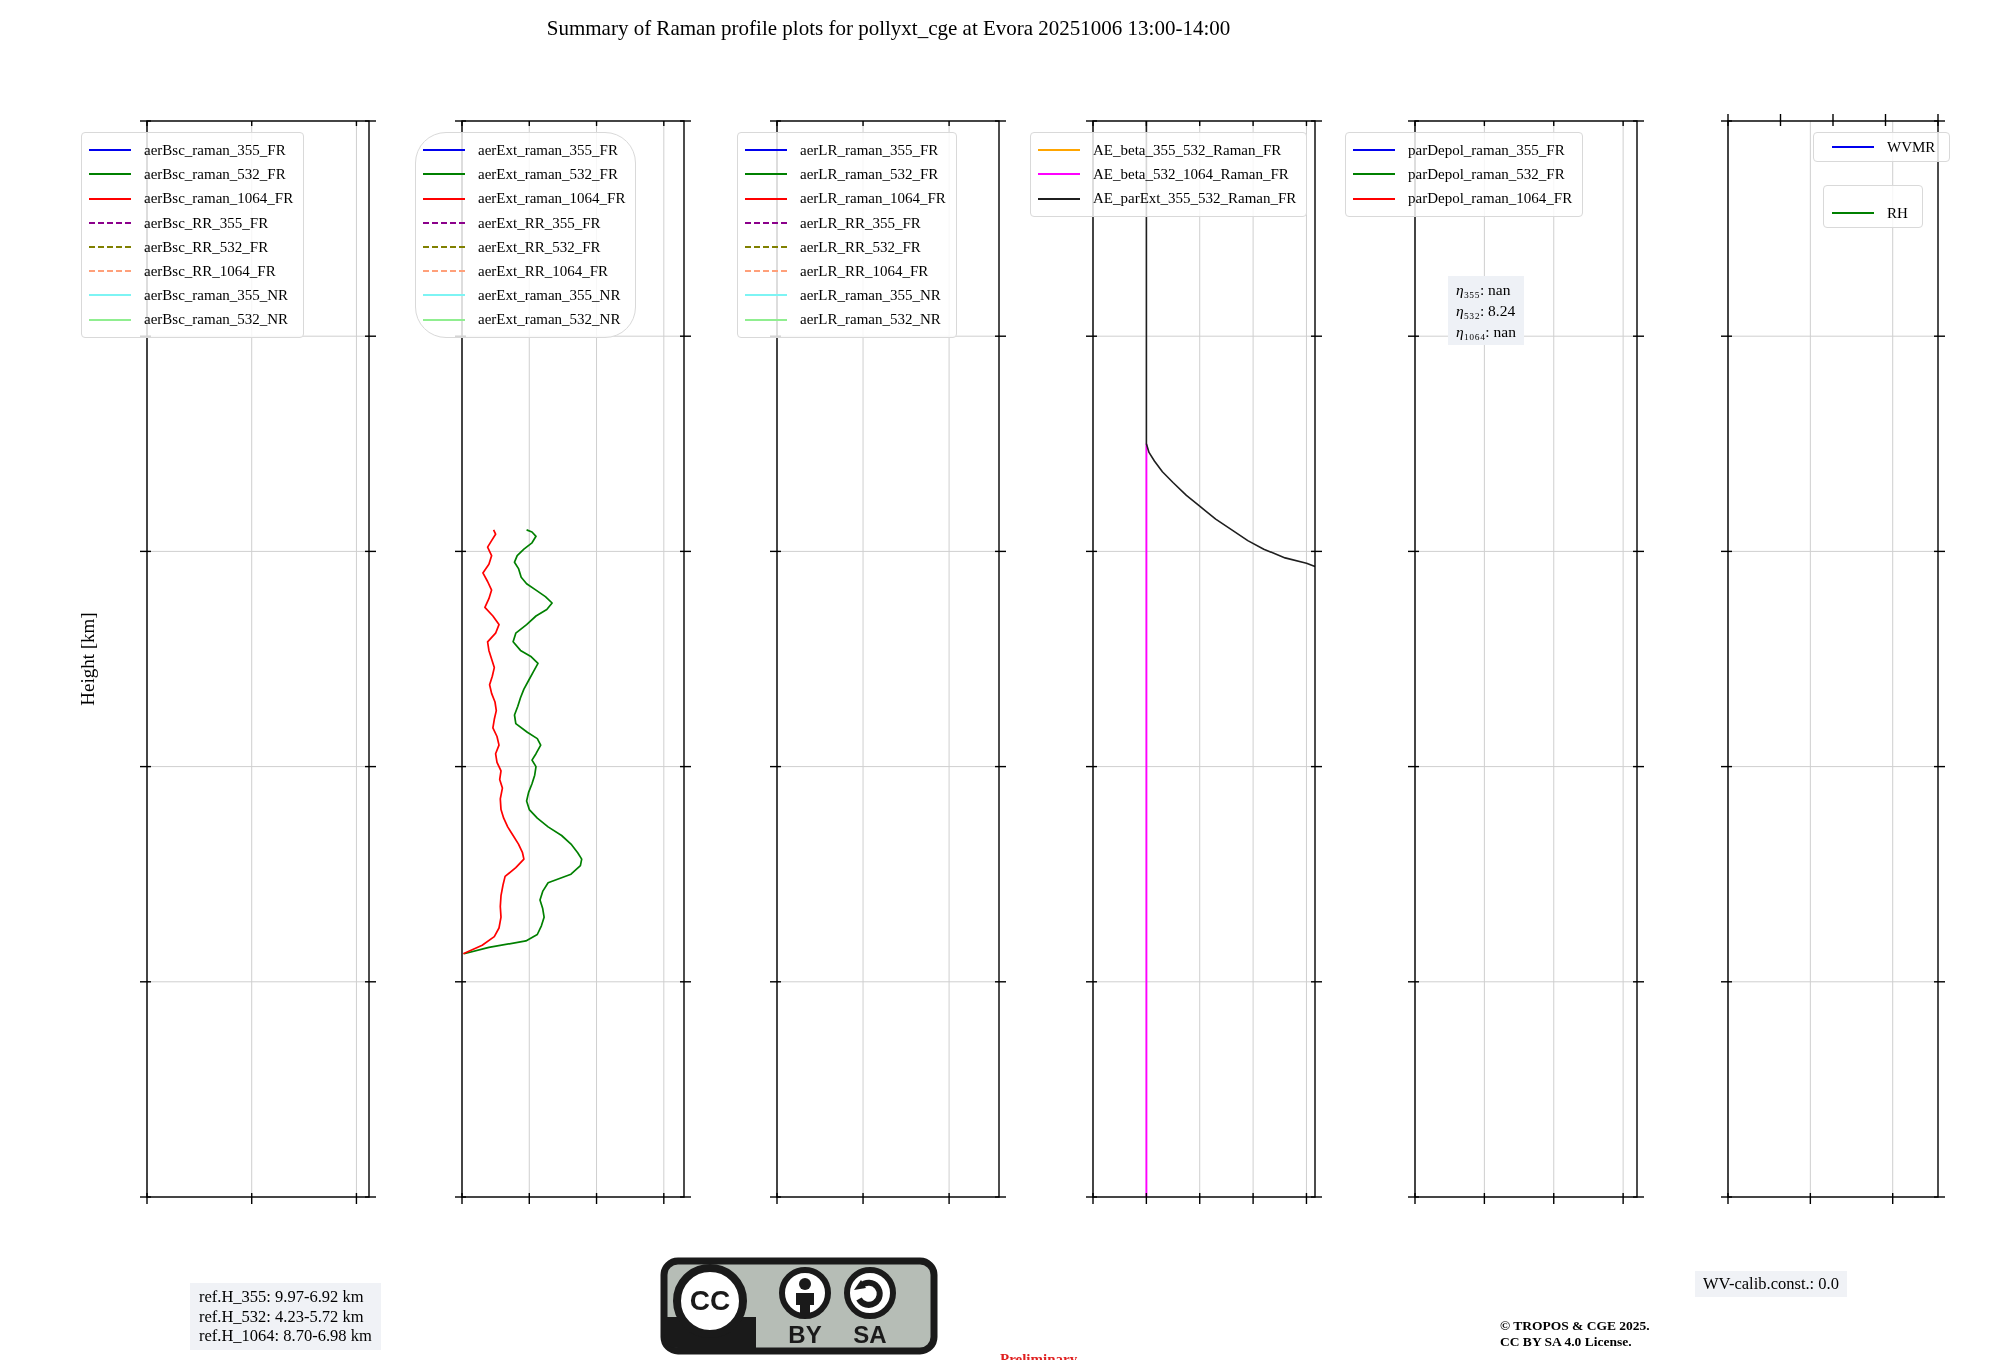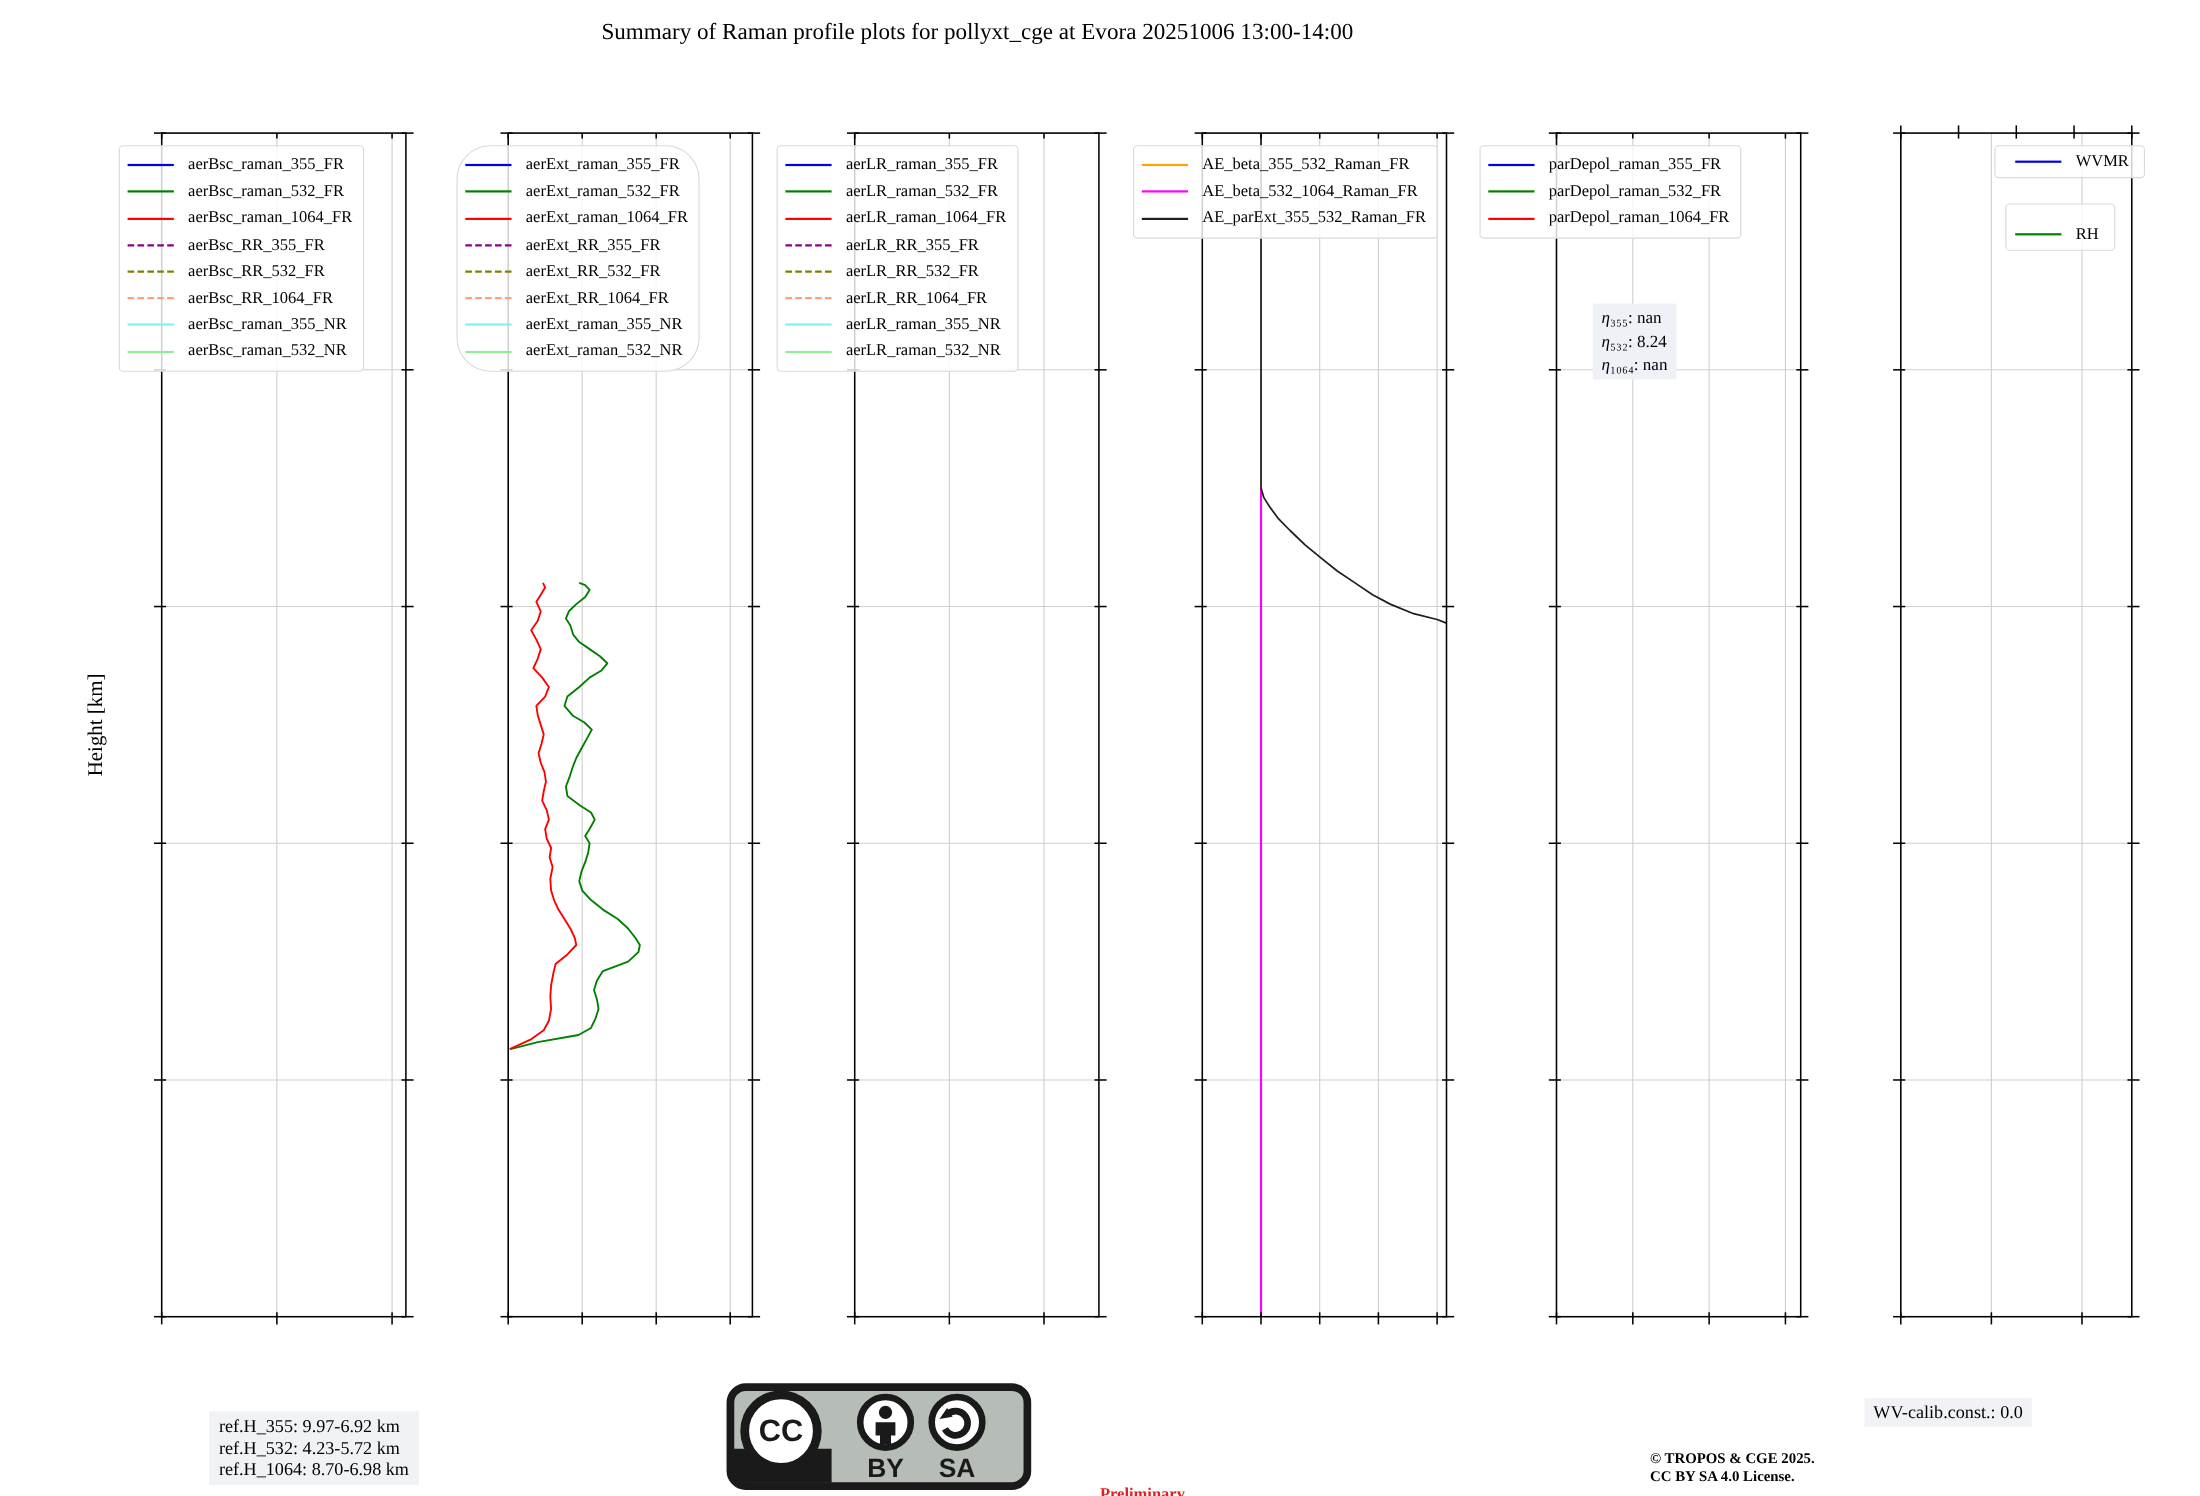--- a/index.html
+++ b/index.html
@@ -224,21 +224,21 @@
     <div class="abs xtick" style="left: 112px; top: 1204px;"></div>
     <div class="abs xtick" style="left: 216.717px; top: 1204px;"></div>
     <div class="abs xtick" style="left: 321.434px; top: 1204px;"></div>
     <div class="abs ytick" style="left: 88px; top: 1186px;"></div>
     <div class="abs ytick" style="left: 88px; top: 970.8px;"></div>
     <div class="abs ytick" style="left: 88px; top: 755.6px;"></div>
     <div class="abs ytick" style="left: 88px; top: 540.4px;"></div>
     <div class="abs ytick" style="left: 88px; top: 325.2px;"></div>
     <div class="abs ytick" style="left: 88px; top: 110px;"></div>
     <div class="abs xlabel" style="left: 107px; top: 1228px; width: 302px;"></div>
-    <div class="abs legend" style="left: 108px; top: 132px; font-family: Liberation Serif, serif;">
+    <div class="abs legend" style="left: 81px; top: 132px; font-family: Liberation Serif, serif;">
       <div class="lrow">
         <div class="sw" style="border-top: 2.4px solid rgb(0, 0, 238);"></div>
         <span>aerBsc_raman_355_FR</span>
       </div>
       <div class="lrow">
         <div class="sw" style="border-top: 2.4px solid rgb(0, 128, 0);"></div>
         <span>aerBsc_raman_532_FR</span>
       </div>
       <div class="lrow">
         <div class="sw" style="border-top: 2.4px solid rgb(255, 0, 0);"></div>
@@ -313,21 +313,21 @@
     <div class="abs xtick" style="left: 742px; top: 1204px;"></div>
     <div class="abs xtick" style="left: 828.047px; top: 1204px;"></div>
     <div class="abs xtick" style="left: 914.093px; top: 1204px;"></div>
     <div class="abs ytick" style="left: 718px; top: 1186px;"></div>
     <div class="abs ytick" style="left: 718px; top: 970.8px;"></div>
     <div class="abs ytick" style="left: 718px; top: 755.6px;"></div>
     <div class="abs ytick" style="left: 718px; top: 540.4px;"></div>
     <div class="abs ytick" style="left: 718px; top: 325.2px;"></div>
     <div class="abs ytick" style="left: 718px; top: 110px;"></div>
     <div class="abs xlabel" style="left: 737px; top: 1228px; width: 302px;"></div>
-    <div class="abs legend" style="left: 706px; top: 132px;">
+    <div class="abs legend" style="left: 737px; top: 132px;">
       <div class="lrow">
         <div class="sw" style="border-top: 2.4px solid rgb(0, 0, 238);"></div>
         <span>aerLR_raman_355_FR</span>
       </div>
       <div class="lrow">
         <div class="sw" style="border-top: 2.4px solid rgb(0, 128, 0);"></div>
         <span>aerLR_raman_532_FR</span>
       </div>
       <div class="lrow">
         <div class="sw" style="border-top: 2.4px solid rgb(255, 0, 0);"></div>

